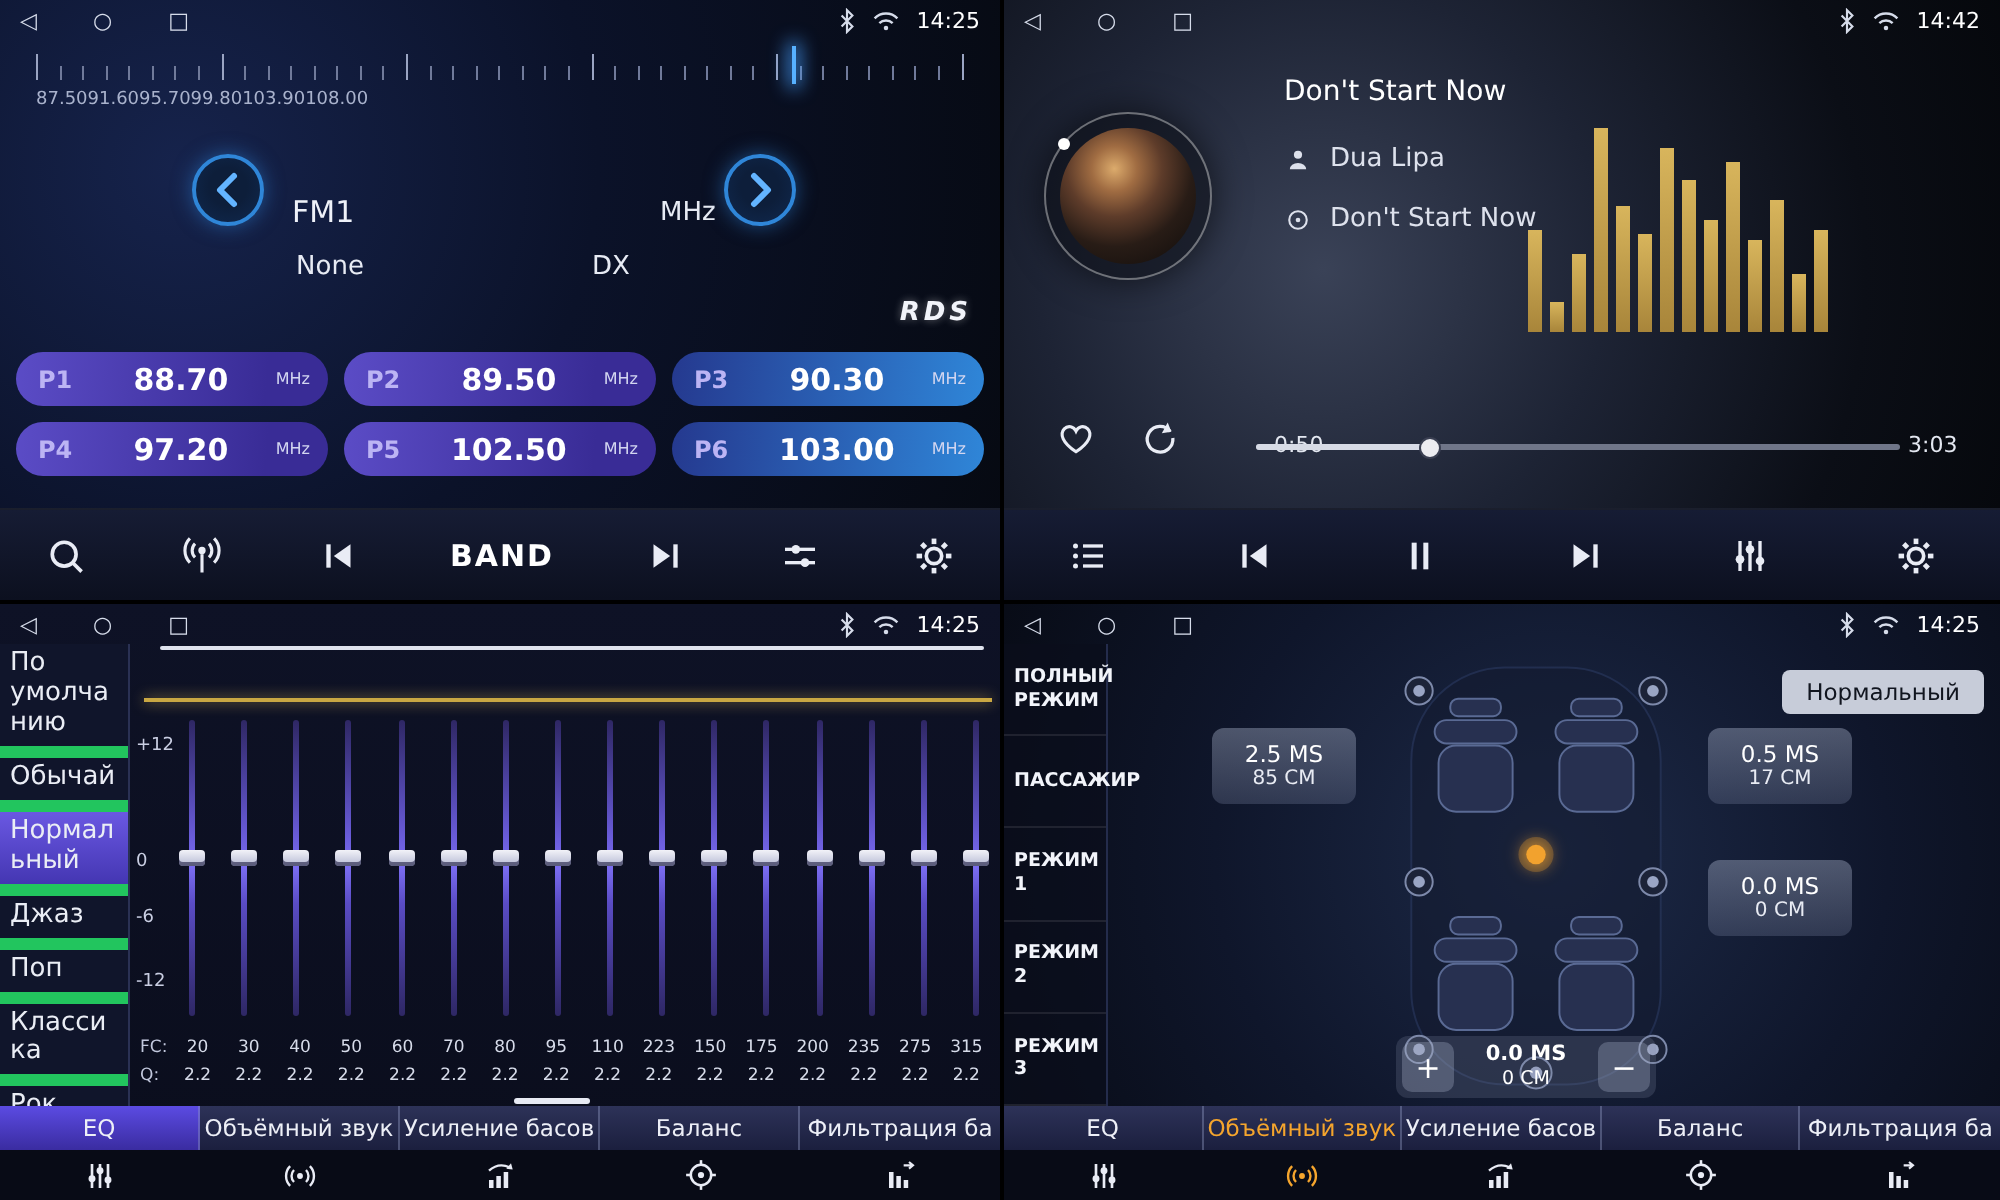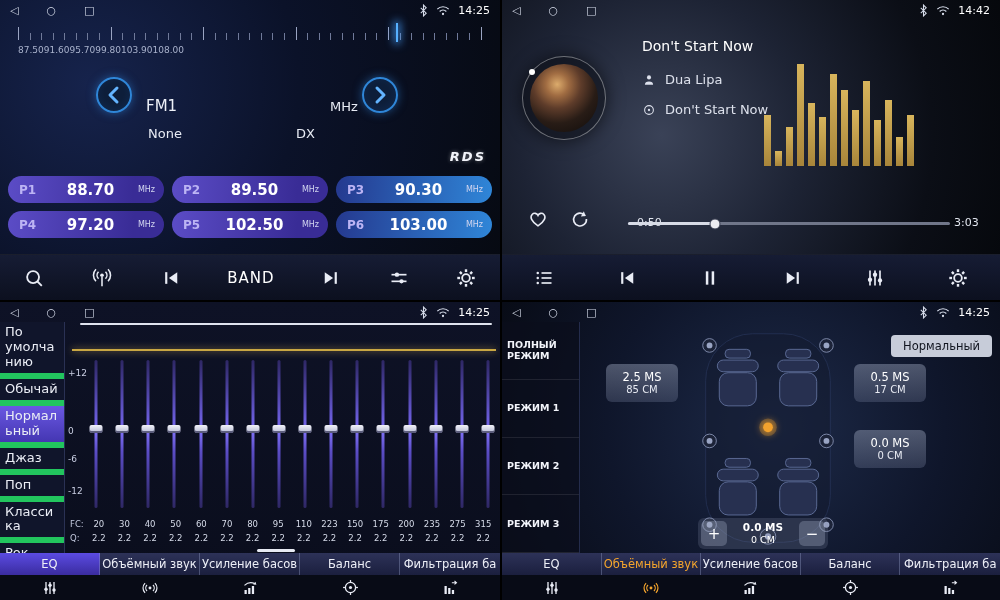--- a/index.html
+++ b/index.html
@@ -40,21 +40,21 @@
   .preset { height:27px; border-radius:14px; display:flex; align-items:center; padding:0 9px 0 11px; cursor:pointer; }
   .preset.purple { background:linear-gradient(95deg, #5b4cc6 0%, #392c96 80%); }
   .preset.blue { background:linear-gradient(95deg, #25398f 0%, #2f86d8 100%); }
   .preset .pk { font-size:12px; font-weight:bold; color:#bcb4f4; width:24px; }
   .preset .pf { flex:1; text-align:center; font-size:15px; font-weight:bold; color:#fff; }
   .preset .pu { font-size:8px; color:#d3d6f0; }
 
   
   .toolbar { position:absolute; left:0; right:0; bottom:0; height:46px; background:linear-gradient(#161c34, #0c101f); border-top:1px solid rgba(255,255,255,.06); display:flex; align-items:center; justify-content:space-around; }
   .tbtn { color:#e9ecf5; display:flex; align-items:center; justify-content:center; cursor:pointer; }
-  .band-btn { font-size:15px; letter-spacing:1px; color:#fff; }
+  .band-btn { font-size:15px; letter-spacing:1px; color:#fff;font-weight:bold; }
 
   
   .album { position:absolute; left:20px; top:56px; width:84px; height:84px; border-radius:50%; border:1px solid rgba(255,255,255,.38); display:flex; align-items:center; justify-content:center; background:rgba(8,10,16,.5); box-shadow:0 0 18px rgba(0,0,0,.6); }
   .album-img { width:68px; height:68px; border-radius:50%; background:radial-gradient(circle at 40% 30%, #dcab6c 0%, #a06c42 18%, #5e3c2a 38%, #281c16 62%, #0e0b0a 100%); }
   .ring-dot { position:absolute; left:6px; top:12px; width:6px; height:6px; border-radius:50%; background:#fff; }
   .song-title { position:absolute; left:140px; top:38px; font-size:14px; color:#fff; }
   .meta-row { position:absolute; left:140px; display:flex; align-items:center; gap:9px; color:#dde1ec; font-size:13px; }
   #artist-row { top:72px; }
   #track-row { top:102px; }
   .viz { position:absolute; left:262px; top:64px; width:152px; height:102px; display:flex; align-items:flex-end; gap:4px; }
@@ -91,21 +91,21 @@
   .tabbar { position:absolute; left:0; right:0; bottom:0; height:47px; display:flex; z-index:5; }
   .tab { flex:1; display:flex; flex-direction:column; cursor:pointer; min-width:0; }
   .tab-label { height:22px; display:flex; align-items:center; justify-content:center; font-size:11.5px; color:#edeff7; background:linear-gradient(#2d3258, #1b1f3e); border-right:1px solid rgba(145,155,195,.4); white-space:nowrap; overflow:hidden; }
   .tab:last-child .tab-label { border-right:none; }
   .tab.sel-purple .tab-label { background:linear-gradient(#5b4be2, #3a2ca0); }
   .tab.sel-orange .tab-label { color:#f5a52d; }
   .tab.sel-orange .tab-icon { color:#f5a52d; }
   .tab-icon { flex:1; display:flex; align-items:center; justify-content:center; background:#080b16; color:#e9ecf5; }
 
   
-  .sur-side { position:absolute; left:0; top:20px; bottom:47px; width:78px; background:rgba(10,14,28,.65); border-right:1px solid #242c4c; display:flex; flex-direction:column; z-index:3; }
+  .sur-side { position:absolute; left:0; top:20px; bottom:47px; width:52px; background:rgba(10,14,28,.65); border-right:1px solid #242c4c; display:flex; flex-direction:column; z-index:3; }
   .sur-side .item { flex:1; display:flex; align-items:center; padding:2px 5px; font-size:9.5px; font-weight:bold; line-height:1.25; color:#f2f4fa; border-bottom:1px solid rgba(255,255,255,.09); cursor:pointer; }
   .profile-chip { position:absolute; right:8px; top:33px; background:#c7ccd9; color:#11151f; font-size:11.5px; padding:4px 12px; border-radius:4px; z-index:4; cursor:pointer; }
   .car { position:absolute; left:190px; top:22px; width:152px; height:228px; z-index:1; }
   .listener-dot { filter:drop-shadow(0 0 4px rgba(242,162,46,.9)); }
   .delay-box { position:absolute; width:72px; height:38px; border-radius:6px; background:linear-gradient(rgba(172,182,206,.40), rgba(112,122,152,.32)); display:flex; flex-direction:column; align-items:center; justify-content:center; color:#fff; z-index:3; }
   #delay-fl { left:104px; top:62px; } #delay-fr { left:352px; top:62px; }
   #delay-rl { left:104px; top:128px; } #delay-rr { left:352px; top:128px; }
   .delay-ms { font-size:11.5px; font-weight:normal; line-height:1.3; }
   .delay-cm { font-size:10px; color:#e8ebf3; line-height:1.2; }
   .adjust { position:absolute; left:196px; top:216px; width:130px; height:31px; background:rgba(130,140,170,.22); border-radius:6px; display:flex; align-items:center; padding:0 3px; gap:4px; z-index:4; }
@@ -688,20 +688,21 @@
               <path d="M4.2 7.2 A5.5 5.5 0 0 1 11.8 7.2"></path>
               <circle cx="8" cy="10" r="1.3" fill="currentColor" stroke="none"></circle>
             </svg>
           </span>
         <span class="sb-time">14:25</span>
       </div>
     </header>
 
     <aside class="sur-side">
       <div class="item">ПОЛНЫЙ РЕЖИМ</div>
+      <div class="item">ПАССАЖИР</div>
       <div class="item">РЕЖИМ 1</div>
       <div class="item">РЕЖИМ 2</div>
       <div class="item">РЕЖИМ 3</div>
     </aside>
 
     <span class="profile-chip">Нормальный</span>
 
     <div class="car">
       <svg width="152" height="228" viewBox="0 0 156 230">
         <rect x="14" y="8" width="128" height="214" rx="48" fill="#141b30" opacity="0.55" stroke="#2c3b63" stroke-width="1"></rect>

